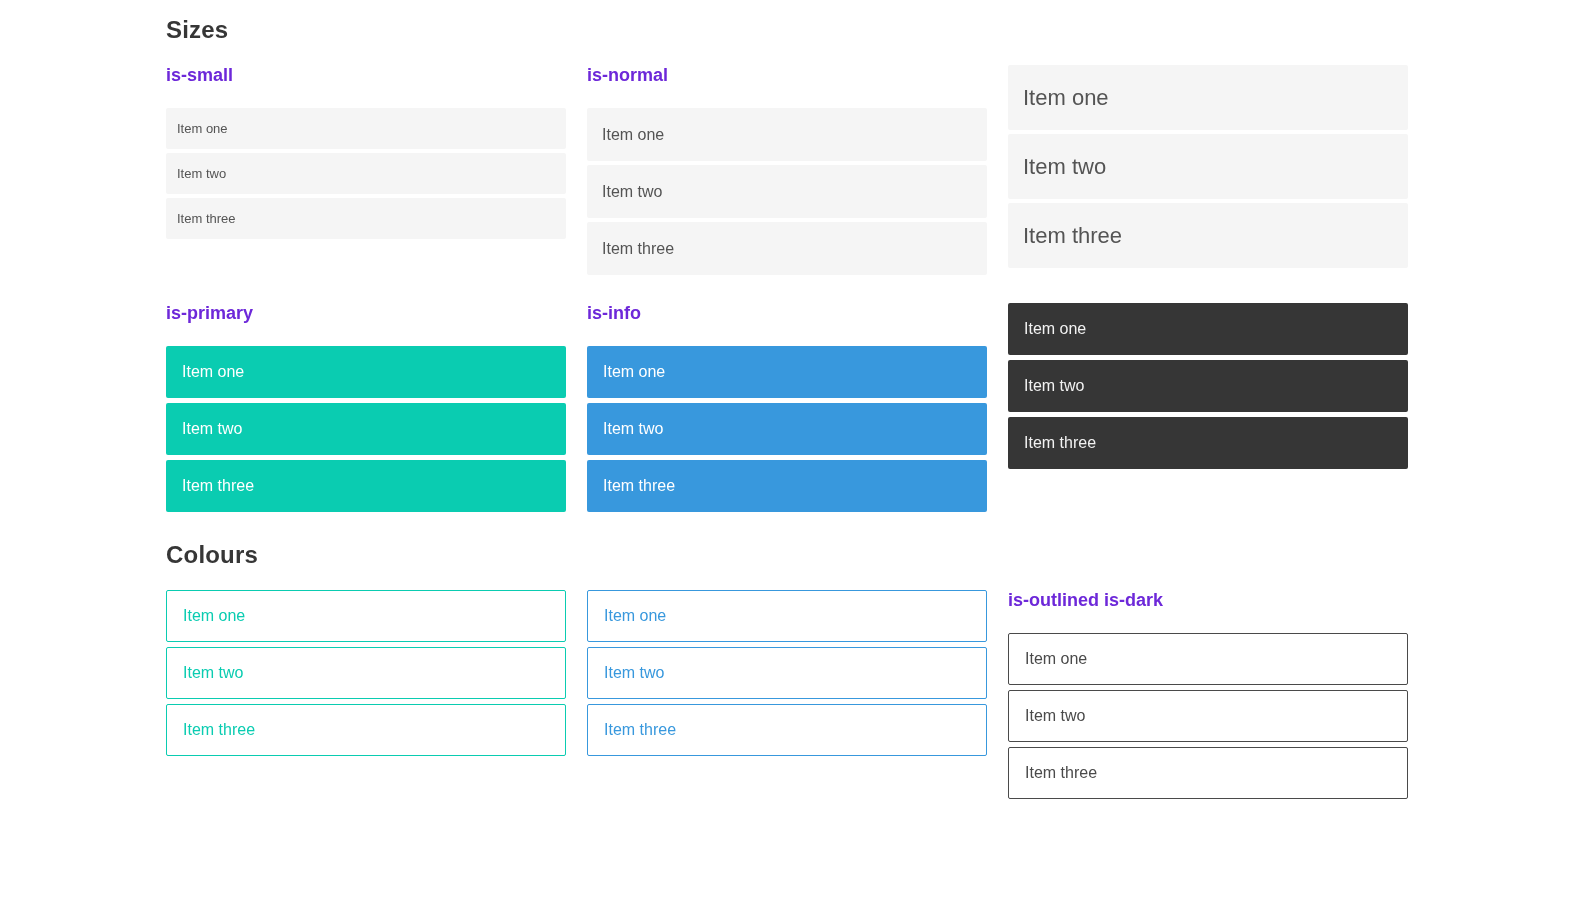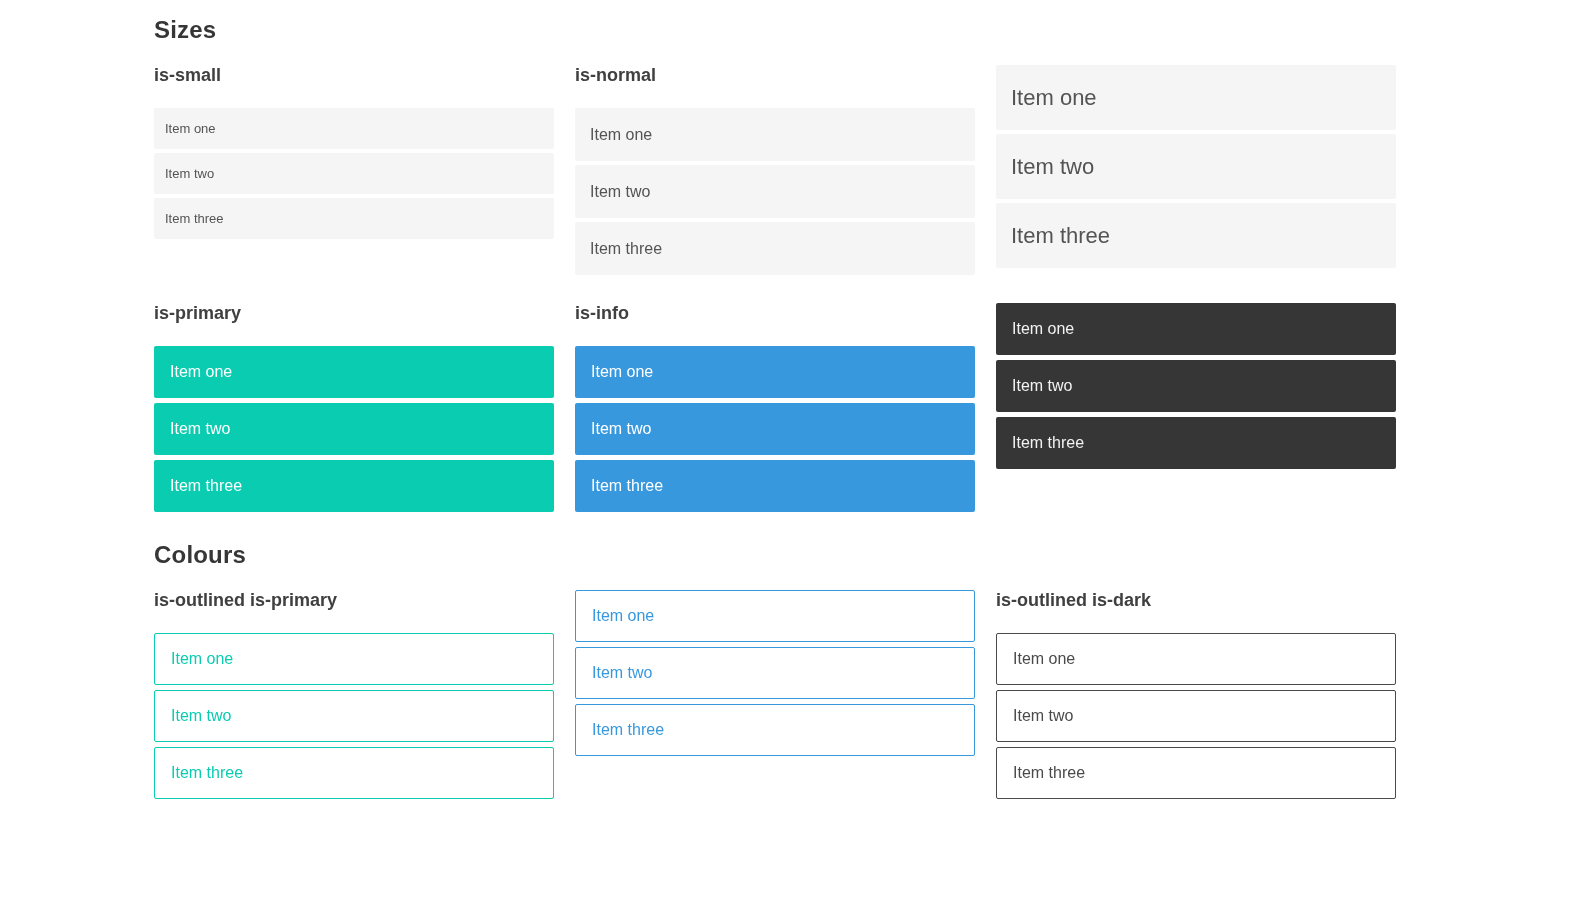--- a/index.html
+++ b/index.html
@@ -5,35 +5,35 @@
   * { box-sizing: border-box; }
   html, body { margin: 0; padding: 0; background: #ffffff; }
   body { font-family: "Liberation Sans", sans-serif; }
   .page {
     position: relative;
     width: 1595px;
     height: 897px;
     overflow: hidden;
     padding: 16px 199px 0 154px;
   }
-  .section { margin-bottom: 24px; }
+  .section { margin-bottom: 24px; margin-left: 12px; }
   .section-title {
     margin: 0 0 21px 0;
     font-size: 24px;
     font-weight: 700;
     color: #363636;
     letter-spacing: 0.2px;
   }
   .columns { display: flex; gap: 21px; }
   .column { width: 400px; flex: 0 0 400px; }
   .group-label {
     margin: 0 0 22px 0;
     font-size: 18px;
     font-weight: 700;
-    color: #404040;
+    color: #6d28d9;
   }
   .li {
     display: flex;
     align-items: center;
     border-radius: 2px;
     cursor: pointer;
   }
   .li:last-child { margin-bottom: 0; }
 
   
@@ -119,21 +119,20 @@
       </div>
 
     </div>
   </div>
 
   <div class="section">
     <h2 class="section-title">Colours</h2>
     <div class="columns">
 
       <div class="column">
-        <h3 class="group-label">is-outlined is-primary</h3>
         <div class="list o-primary">
           <div class="li">Item one</div>
           <div class="li">Item two</div>
           <div class="li">Item three</div>
         </div>
       </div>
 
       <div class="column">
         <div class="list o-info">
           <div class="li">Item one</div>

